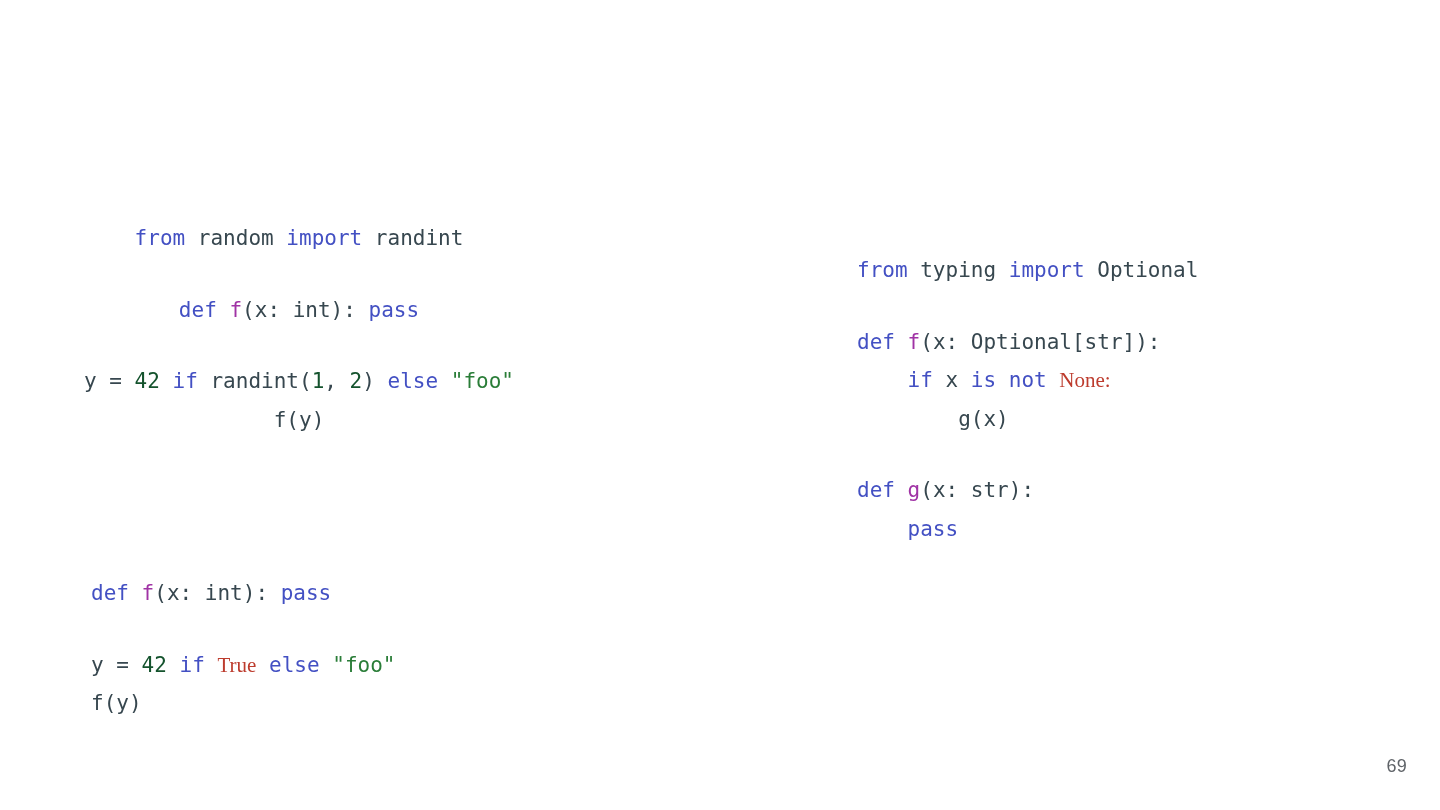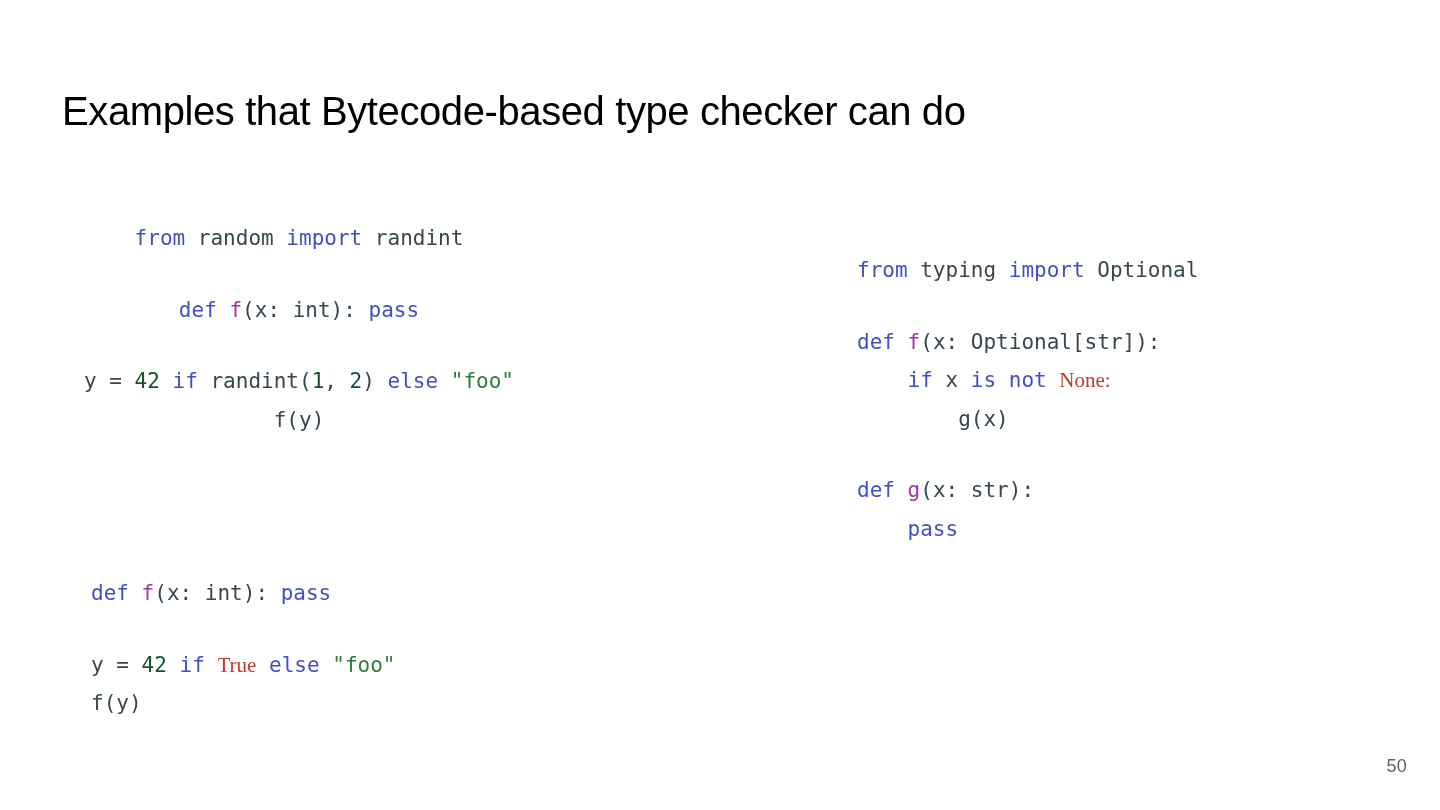--- a/index.html
+++ b/index.html
@@ -71,23 +71,22 @@
     font-size: 18px;
     color: #5f6368;
     letter-spacing: 0.2px;
   }
 </style>
 </head>
 <body>
 
 <div class="slide">
 
-  <div class="slide-title">Examples that Bytecode-based type checker can do</div>
 
   <div class="code-block" id="code-top-left"><div class="code-line"><span class="tok-kw">from</span><span class="tok-plain"> random </span><span class="tok-kw">import</span><span class="tok-plain"> randint</span></div><div class="code-line blank"></div><div class="code-line"><span class="tok-kw">def</span><span class="tok-plain"> </span><span class="tok-fn">f</span><span class="tok-plain">(x: int): </span><span class="tok-kw">pass</span></div><div class="code-line blank"></div><div class="code-line"><span class="tok-plain">y = </span><span class="tok-num">42</span><span class="tok-plain"> </span><span class="tok-kw">if</span><span class="tok-plain"> randint(</span><span class="tok-num">1</span><span class="tok-plain">, </span><span class="tok-num">2</span><span class="tok-plain">) </span><span class="tok-kw">else</span><span class="tok-plain"> </span><span class="tok-str">"foo"</span></div><div class="code-line"><span class="tok-plain">f(y)</span></div></div>
 
   <div class="code-block" id="code-bottom-left"><div class="code-line"><span class="tok-kw">def</span><span class="tok-plain"> </span><span class="tok-fn">f</span><span class="tok-plain">(x: int): </span><span class="tok-kw">pass</span></div><div class="code-line blank"></div><div class="code-line"><span class="tok-plain">y = </span><span class="tok-num">42</span><span class="tok-plain"> </span><span class="tok-kw">if</span><span class="tok-plain"> </span><span class="tok-const">True</span><span class="tok-plain"> </span><span class="tok-kw">else</span><span class="tok-plain"> </span><span class="tok-str">"foo"</span></div><div class="code-line"><span class="tok-plain">f(y)</span></div></div>
 
   <div class="code-block" id="code-right"><div class="code-line"><span class="tok-kw">from</span><span class="tok-plain"> typing </span><span class="tok-kw">import</span><span class="tok-plain"> Optional</span></div><div class="code-line blank"></div><div class="code-line"><span class="tok-kw">def</span><span class="tok-plain"> </span><span class="tok-fn">f</span><span class="tok-plain">(x: Optional[str]):</span></div><div class="code-line"><span class="tok-plain">    </span><span class="tok-kw">if</span><span class="tok-plain"> x </span><span class="tok-kw">is</span><span class="tok-plain"> </span><span class="tok-kw">not</span><span class="tok-plain"> </span><span class="tok-const">None</span><span class="tok-const">:</span></div><div class="code-line"><span class="tok-plain">        g(x)</span></div><div class="code-line blank"></div><div class="code-line"><span class="tok-kw">def</span><span class="tok-plain"> </span><span class="tok-fn">g</span><span class="tok-plain">(x: str):</span></div><div class="code-line"><span class="tok-plain">    </span><span class="tok-kw">pass</span></div></div>
 
-  <div class="page-number">50</div>
+  <div class="page-number">69</div>
 
 </div>
 
 </body></html>

